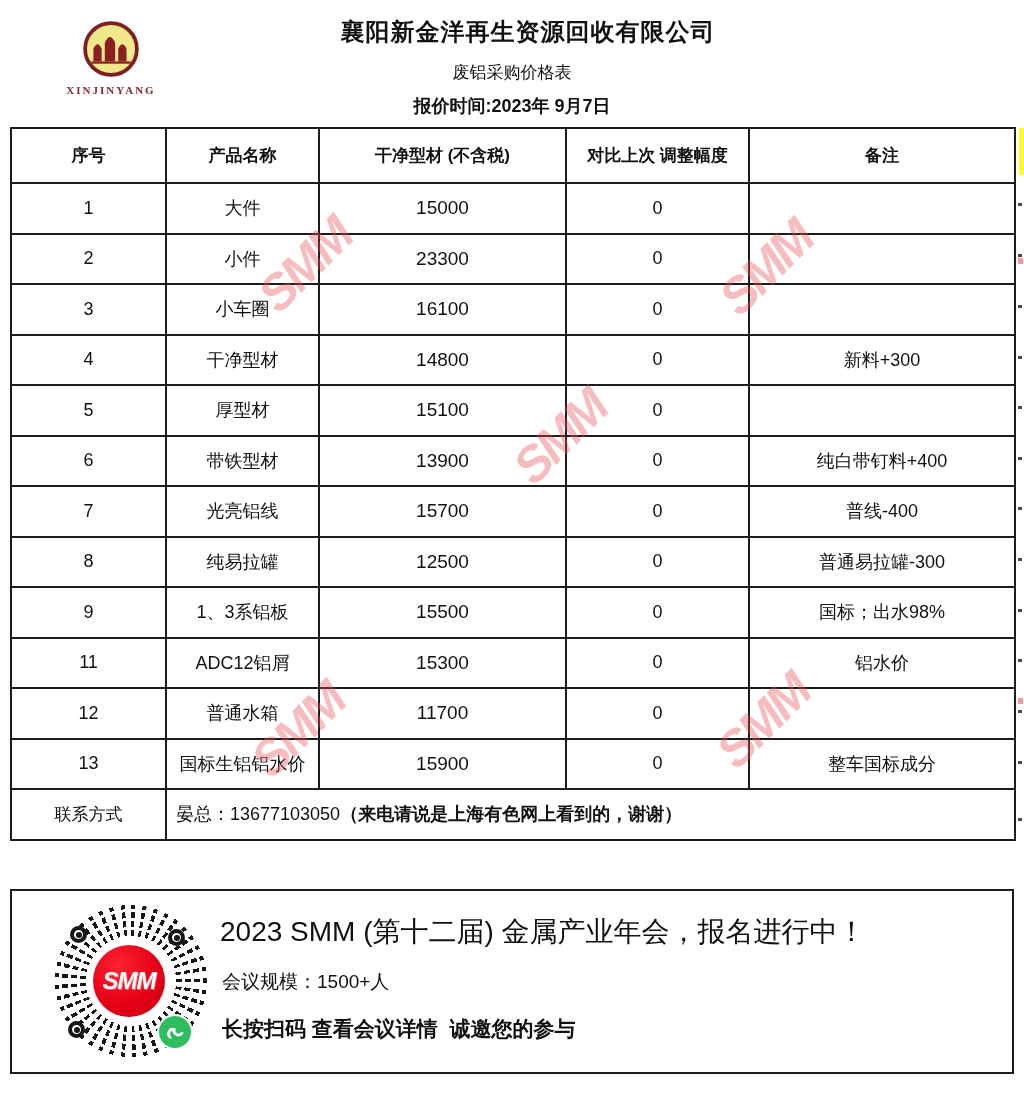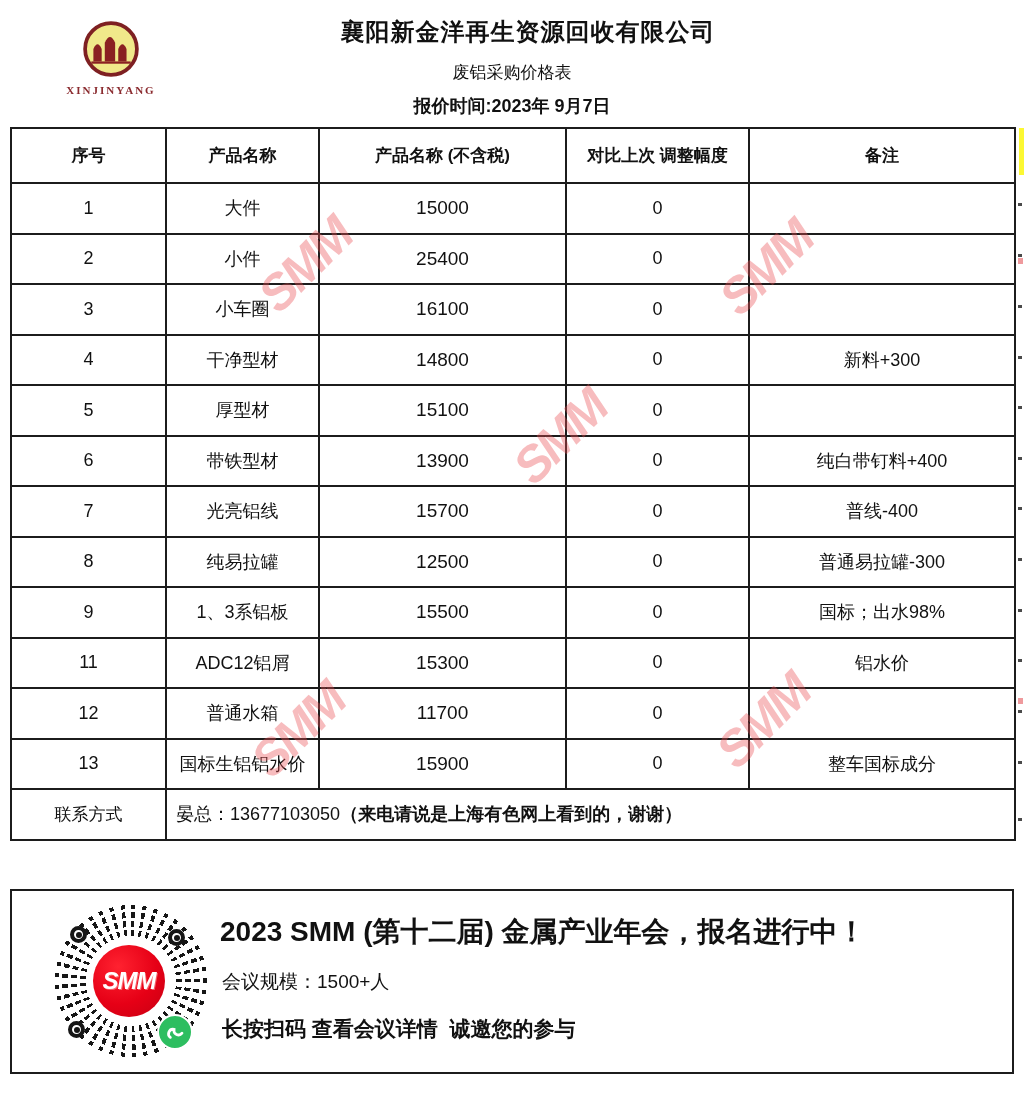--- a/index.html
+++ b/index.html
@@ -55,21 +55,21 @@
   .qr-eye{position:absolute;width:9px;height:9px;border:4.5px solid #161616;border-radius:50%;background:#fff;}
   .qr-eye::after{content:"";position:absolute;inset:1.5px;background:#161616;border-radius:50%;}
   .qr-eye.tl{left:18px;top:24px;} .qr-eye.tr{left:116px;top:27px;} .qr-eye.bl{left:16px;top:119px;}
   .qr-center{position:absolute;left:41px;top:43px;width:72px;height:72px;border-radius:50%;
     background:radial-gradient(circle at 35% 30%,#ff2230 0%,#e60016 55%,#c60012 100%);
     display:flex;align-items:center;justify-content:center;}
   .qr-center span{color:#fff;font-style:italic;font-weight:900;font-size:24px;letter-spacing:-1px;
     text-shadow:1px 1px 0 rgba(255,170,170,.55);}
   .qr-badge{position:absolute;left:105px;top:112px;width:32px;height:32px;border-radius:50%;
     background:#2dbe60;border:2px solid #fff;display:flex;align-items:center;justify-content:center;}
-  .ft-title{position:absolute;left:208px;top:22px;font-size:28px;font-weight:bold;white-space:nowrap;}
+  .ft-title{position:absolute;left:208px;top:22px;font-size:28px;font-weight:normal;white-space:nowrap;}
   .ft-scale{position:absolute;left:210px;top:78px;font-size:19px;}
   .ft-cta{position:absolute;left:210px;top:124px;font-size:21px;font-weight:bold;white-space:pre;}
 </style>
 </head>
 <body>
 
 <div class="logo">
   <svg width="58" height="58" viewBox="0 0 56 56">
     <circle cx="28" cy="28" r="25" fill="#f0e88a" stroke="#7e2022" stroke-width="3.6"></circle>
     <path d="M11,40 L11,28 Q15,19 19,28 L19,40 Z" fill="#8a2022"></path>
@@ -88,38 +88,38 @@
     <col style="width:155px">
       <col style="width:153px">
       <col style="width:247px">
     <col style="width:183px">
       <col style="width:266px">
   </colgroup>
   <thead>
     <tr>
       <th>序号</th>
       <th>产品名称</th>
-      <th>产品名称 (不含税)</th>
+      <th>干净型材 (不含税)</th>
       <th>对比上次 调整幅度</th>
       <th>备注</th>
     </tr>
   </thead>
   <tbody>
   <tr>
     <td class="c-no">1</td>
     <td class="c-name">大件</td>
     <td class="c-price">15000</td>
     <td class="c-change">0</td>
     <td class="c-note"></td>
   </tr>
 
   <tr>
     <td class="c-no">2</td>
     <td class="c-name">小件</td>
-    <td class="c-price">25400</td>
+    <td class="c-price">23300</td>
     <td class="c-change">0</td>
     <td class="c-note"></td>
   </tr>
 
   <tr>
     <td class="c-no">3</td>
     <td class="c-name">小车圈</td>
     <td class="c-price">16100</td>
     <td class="c-change">0</td>
     <td class="c-note"></td>

